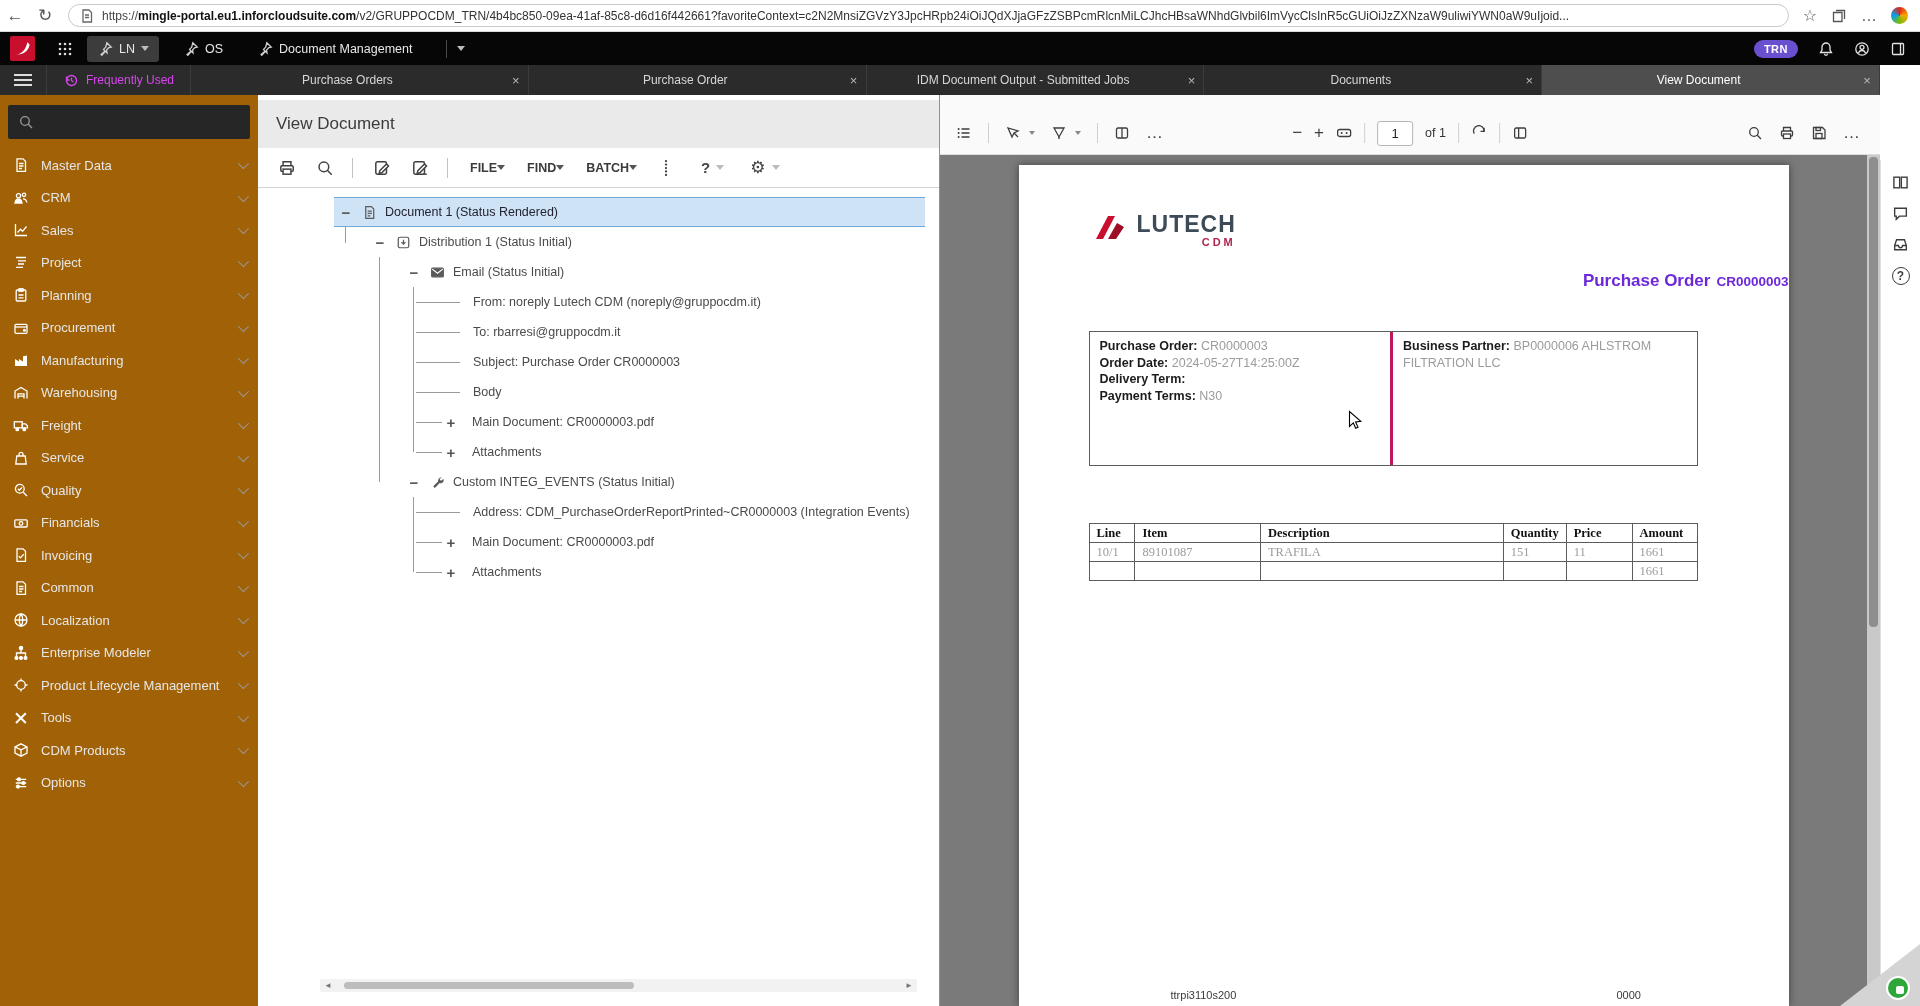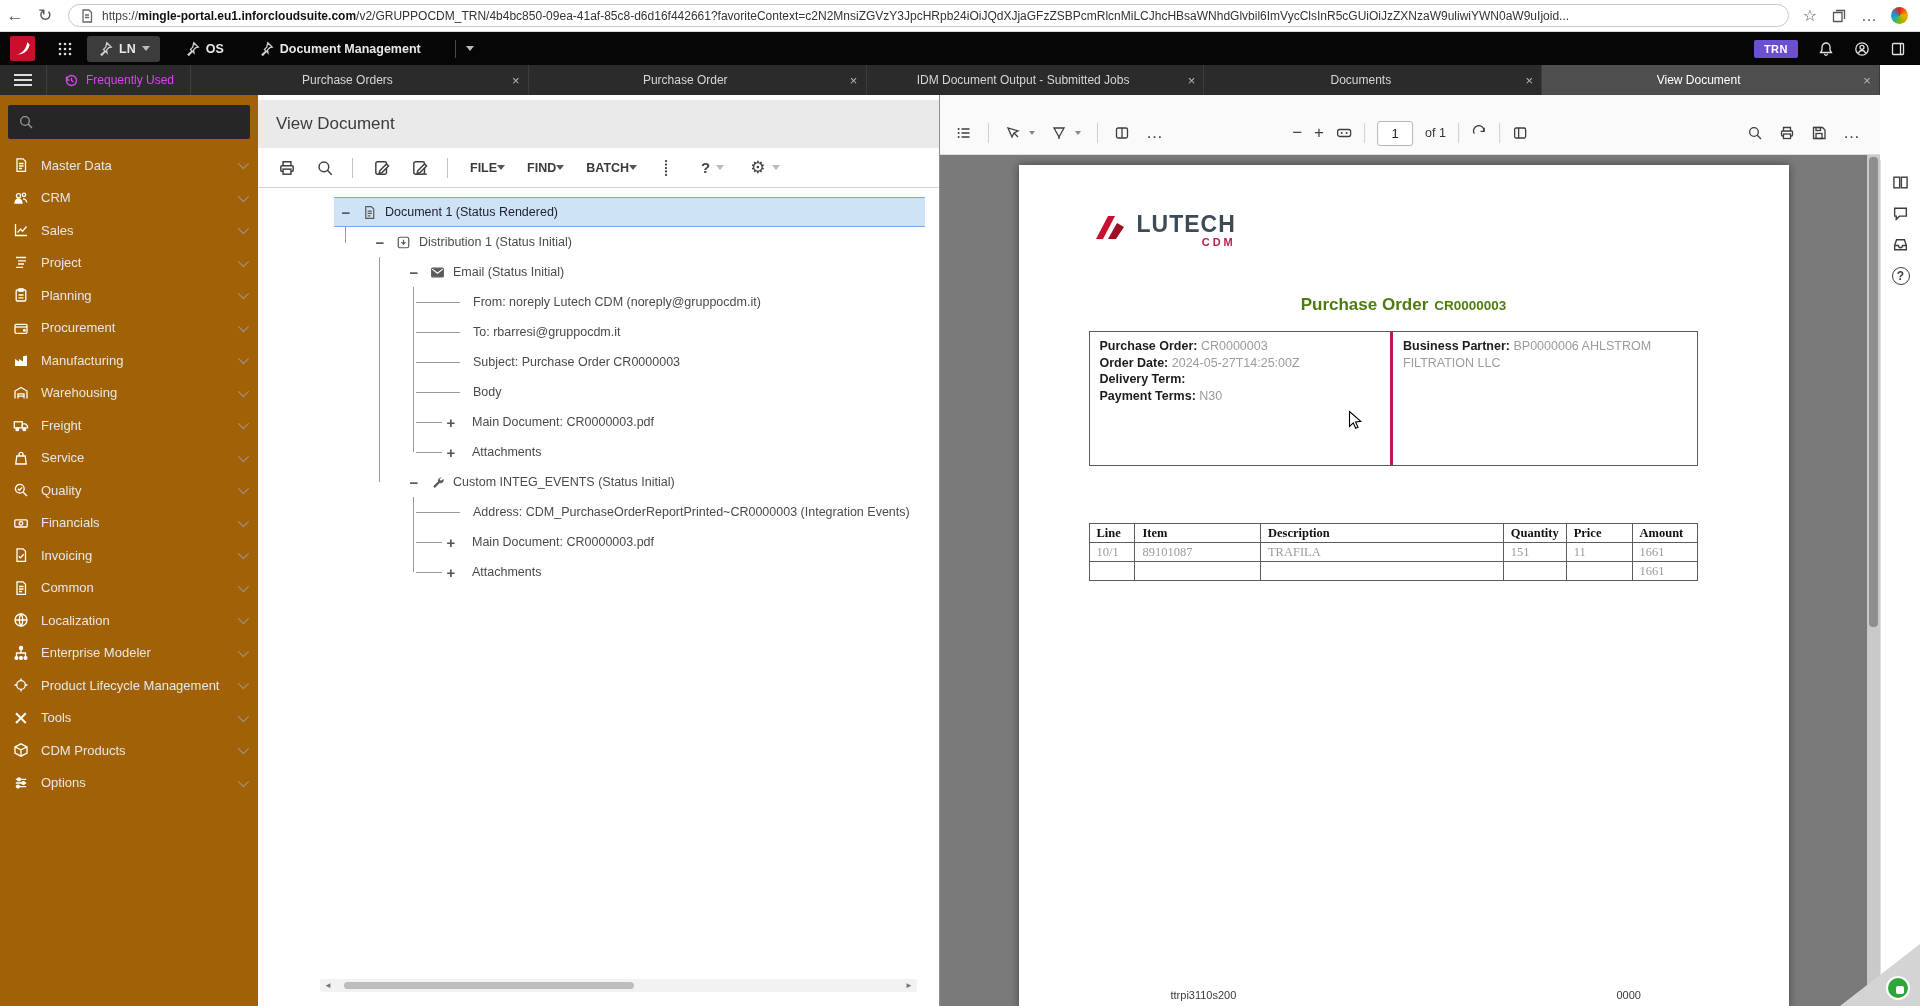--- a/index.html
+++ b/index.html
@@ -21,30 +21,30 @@
   .br-right { display:flex; align-items:center; gap:14px; margin-right:12px; color:#555; }
   #copilot-icon { width:17px; height:17px; border-radius:50%;
     background:conic-gradient(#e2231a,#f7a800,#7fba00,#00a4ef,#e2231a); }
 
   
   #infor-header { position:absolute; top:32px; left:0; width:1920px; height:33px; background:#060606;
     display:flex; align-items:center; color:#e8e8e8; }
   #infor-logo { width:25px; height:25px; margin-left:10px; background:#c8102e; border-radius:2px;
     display:flex; align-items:center; justify-content:center; }
   #app-grid-icon { margin-left:22px; color:#ddd; }
-  .app-chip { display:flex; align-items:center; gap:6px; font-size:12.5px; font-weight:bold;
+  .app-chip { display:flex; align-items:center; gap:6px; font-size:12.5px; font-weight:normal;
     padding:5px 10px; border-radius:3px; margin-left:14px; cursor:pointer; color:#e8e8e8; }
   .app-chip.active { background:#3c3c3c; }
   .pin { color:#cfcfcf; }
   .caret { width:0; height:0; border-left:4px solid transparent; border-right:4px solid transparent;
     border-top:5px solid #bbb; display:inline-block; }
   .hdr-divider { width:1px; height:18px; background:#4a4a4a; margin:0 10px 0 24px; }
   .hdr-right { margin-left:auto; display:flex; align-items:center; gap:20px; margin-right:14px; }
   #env-badge { background:#6a4fd0; color:#fff; font-size:11px; font-weight:bold; letter-spacing:.5px;
-    padding:3px 10px; border-radius:2px; }
+    padding:3px 10px; border-radius:9px; }
   .hdr-ic { color:#e3e3e3; }
 
   
   #tab-bar { position:absolute; top:65px; left:0; width:1880px; height:30px; background:#2b2b2b;
     display:flex; align-items:stretch; }
   #tab-menu-button { width:46px; display:flex; align-items:center; justify-content:center; cursor:pointer; }
   #tab-menu-button .bars { width:18px; }
   #tab-menu-button .bars div { height:2px; background:#ddd; margin:3px 0; }
   #freq-used { display:flex; align-items:center; gap:7px; padding:0 16px; color:#d946ef; font-size:12px;
     border-left:1px solid #3c3c3c; border-right:1px solid #3c3c3c; cursor:pointer; }
@@ -130,21 +130,21 @@
   #pdf-vscroll { position:absolute; top:60px; bottom:0; right:0; width:13px; background:#c9c9c9; }
   #pdf-vthumb { position:absolute; top:2px; left:2px; right:2px; height:470px; background:#8e8e8e; border-radius:4px; }
 
   
   #pdf-page { width:770px; height:841px; margin-top:10px; background:#fff; position:relative;
     box-shadow:0 0 8px rgba(0,0,0,.45); }
   #po-logo { position:absolute; left:74px; top:46px; display:flex; gap:8px; }
   #po-logo .brand-col { display:flex; flex-direction:column; align-items:flex-end;text-align:right; }
   #brand-name { font-size:23px; font-weight:bold; letter-spacing:1px; color:#3d4a57; }
   #brand-sub { font-size:11px; font-weight:bold; letter-spacing:3px; color:#b0244c; margin-top:-2px; }
-  #po-title { position:absolute; left:0; top:106px; width:100%; text-align:center; color:#4d7c0f;margin-top:24px; }
+  #po-title { position:absolute; left:0; top:106px; width:100%; text-align:right; color:#6d28d9; }
   #po-title .t1 { font-size:17px; font-weight:bold; }
   #po-title .t2 { font-size:13.5px; font-weight:bold; margin-left:6px; }
   #info-box { position:absolute; left:70px; top:166px; width:609px; height:135px; border:1px solid #5c5c5c;
     display:flex; }
   .info-cell { width:50%; padding:6px 10px; font-size:12.5px; line-height:1.33; }
   .info-cell.left { border-right:3px solid #be185d; }
   .info-line .lab { font-weight:bold; color:#1c1c1c; }
   .info-line .val { color:#9c9c9c; }
   #items-table { position:absolute; left:70px; top:358px; width:609px; border-collapse:collapse; }
   #items-table th, #items-table td { border:1px solid #5c5c5c; font-size:12.5px; padding:1px 7px; height:19px; text-align:left;font-family:Liberation Serif, serif; }

